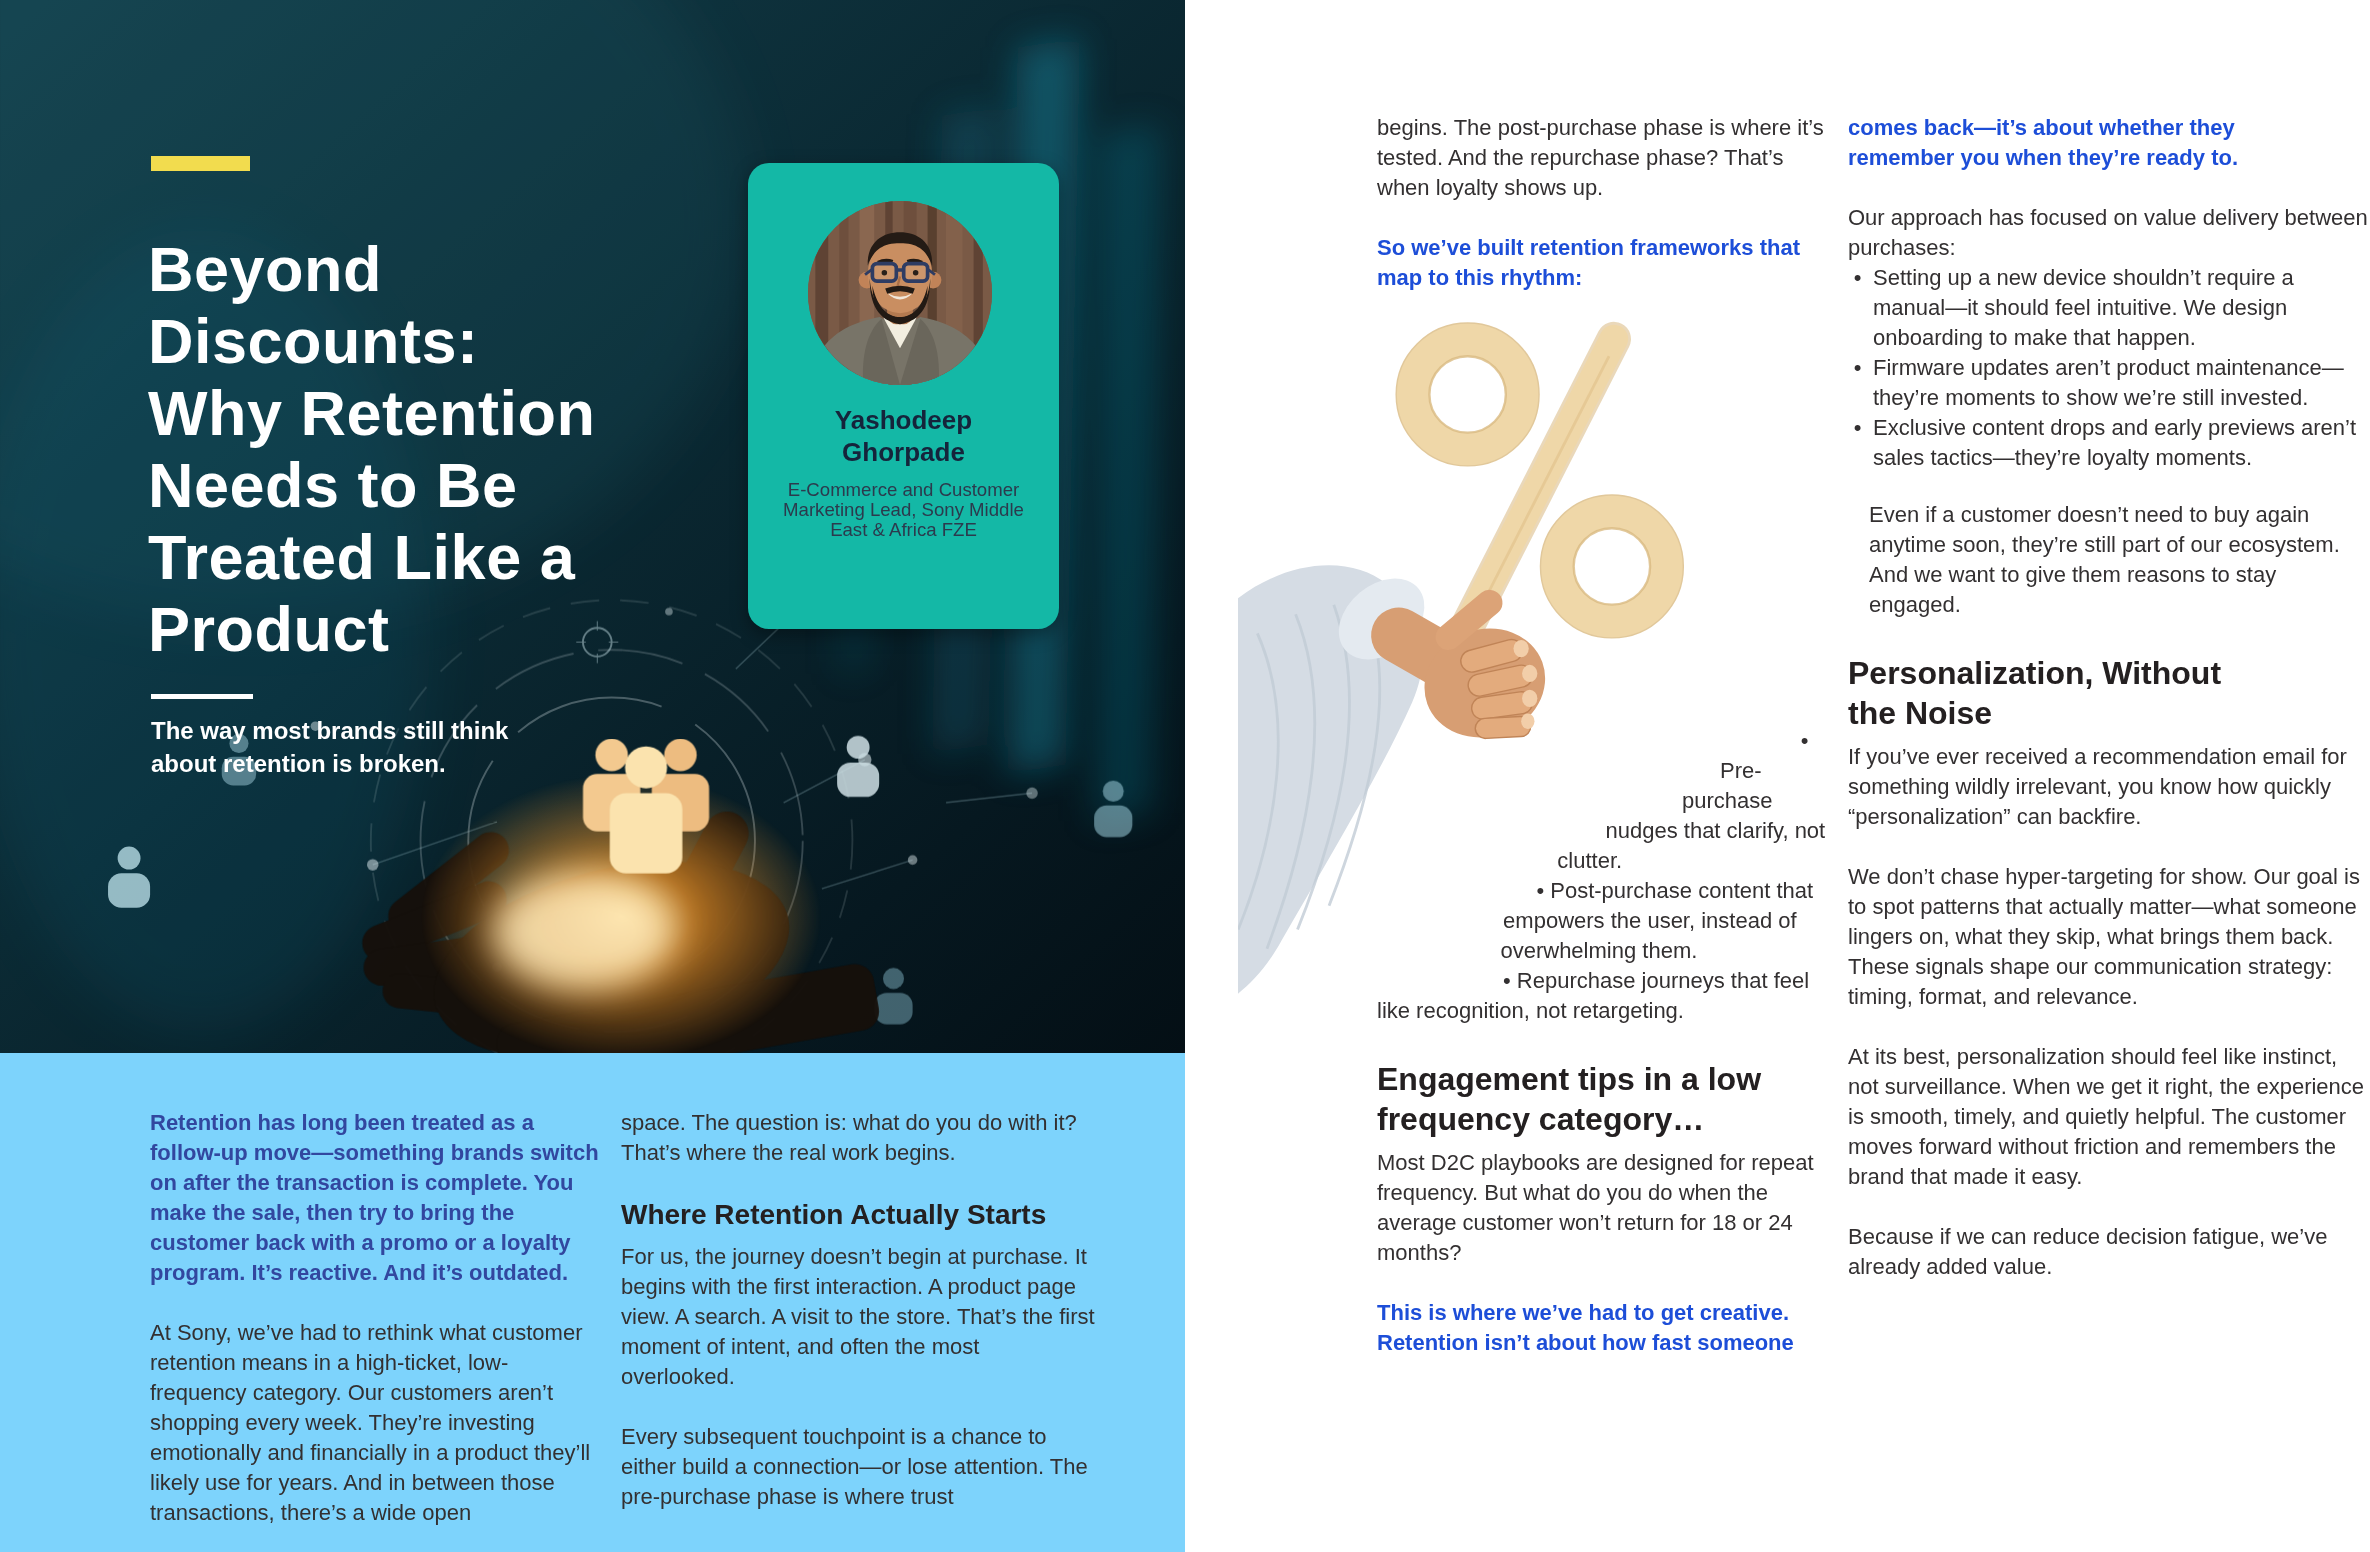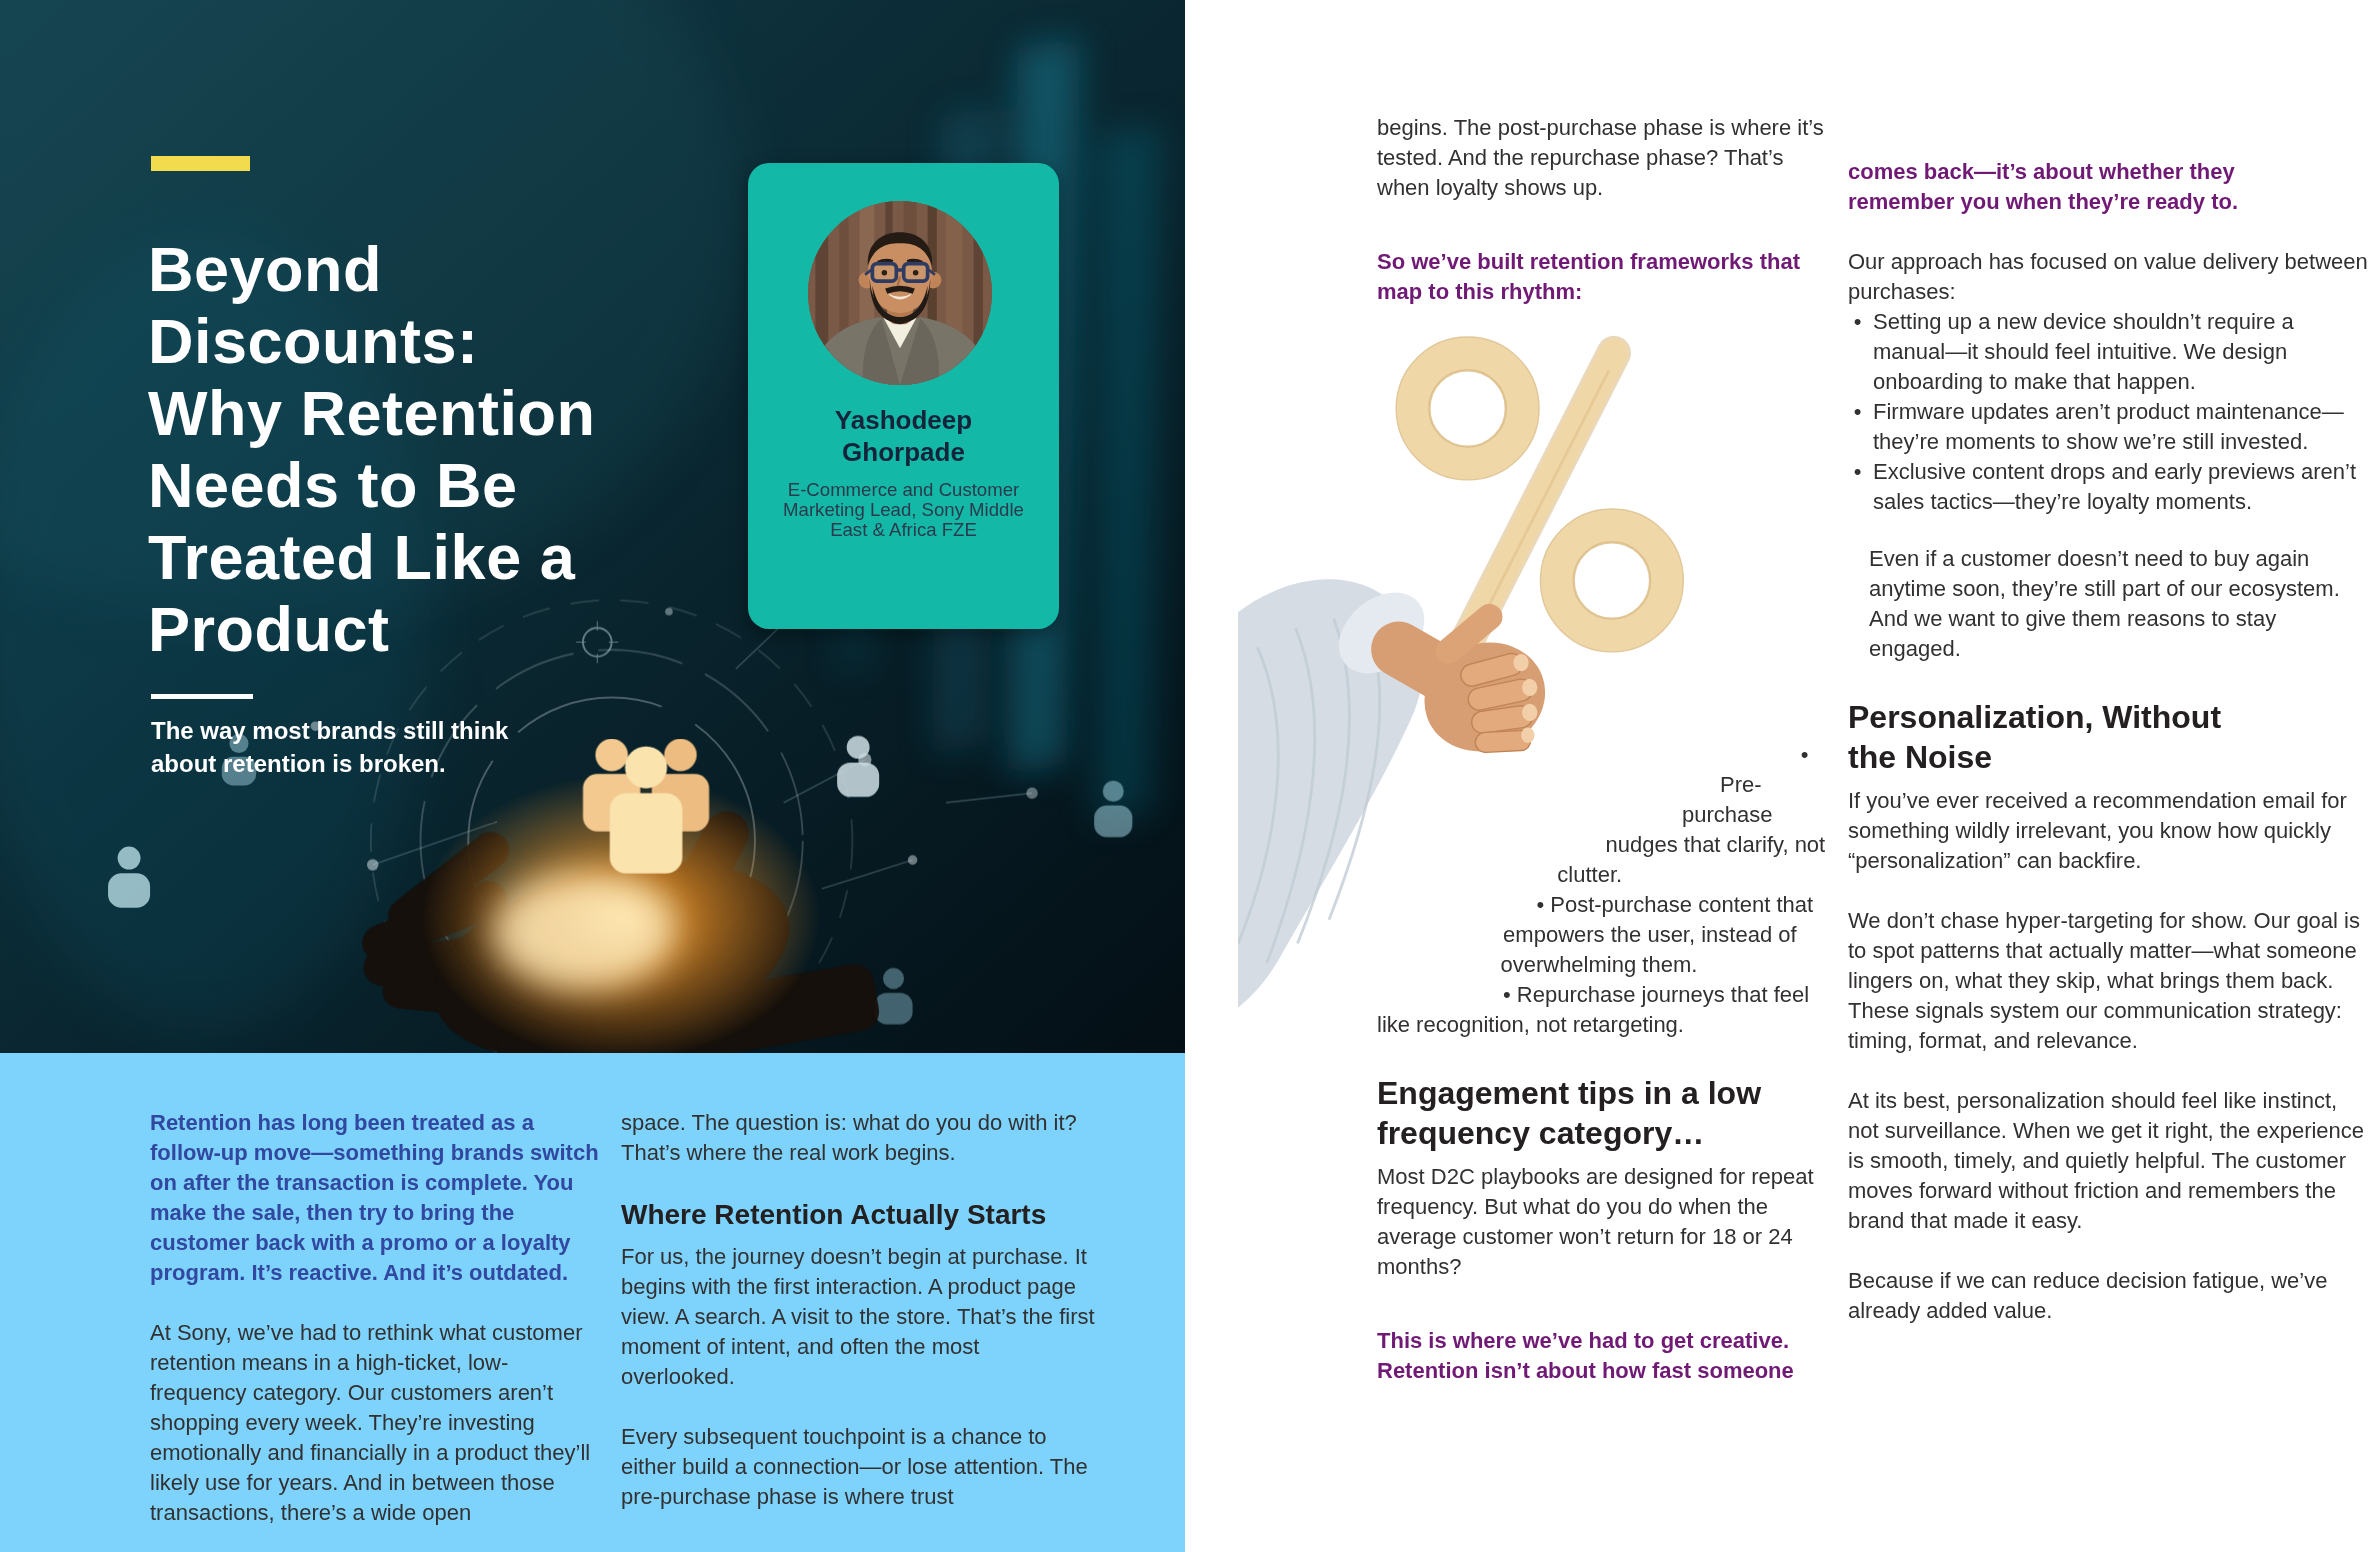--- a/index.html
+++ b/index.html
@@ -29,21 +29,21 @@
   .lcol1{position:absolute;left:150px;top:55px;width:449px;}
   .lcol2{position:absolute;left:621px;top:55px;width:478px;}
 
   
   .page-right{position:absolute;left:1238px;top:0;width:1185px;height:1552px;background:#ffffff;}
   .mcol{position:absolute;left:139px;top:113px;width:459px;}
   .rcol{position:absolute;left:610px;top:113px;width:523px;}
 
   
   .body{font-size:22px;line-height:30px;margin:0 0 30px 0;color:#333031;}
-  .bold{font-weight:700;color:#701a75;margin-top:44px;}
+  .bold{font-weight:700;color:#1d4ed8;}
   .blue{color:#32479F;font-weight:700;}
   .h3{font-size:28px;line-height:34px;font-weight:700;color:#242021;margin:23px 0 9.6px 0;}
   .h2{font-size:32px;line-height:40px;font-weight:700;color:#242021;margin:32.5px 0 9.6px 0;}
   .tight{margin-bottom:0;}
   .indented{padding-left:21px;}
   ul.dots{list-style:none;margin:0;padding:0;}
   ul.dots li{position:relative;padding-left:25px;font-size:22px;line-height:30px;color:#333031;}
   ul.dots li::before{content:"•";position:absolute;left:5.7px;top:0;}
 
   
@@ -330,19 +330,19 @@
       <p class="body tight">Our approach has focused on value delivery between purchases:</p>
       <ul class="dots">
         <li>Setting up a new device shouldn’t require a manual—it should feel intuitive. We design onboarding to make that happen.</li>
         <li>Firmware updates aren’t product maintenance—they’re moments to show we’re still invested.</li>
         <li>Exclusive content drops and early previews aren’t sales tactics—they’re loyalty moments.</li>
       </ul>
       <p class="body indented" style="margin-top:27px;">Even if a customer doesn’t need to buy again anytime soon, they’re still part of our ecosystem. And we want to give them reasons to stay engaged.</p>
       <h2 class="h2 preline">Personalization, Without
 the Noise</h2>
       <p class="body">If you’ve ever received a recommendation email for something wildly irrelevant, you know how quickly “personalization” can backfire.</p>
-      <p class="body">We don’t chase hyper-targeting for show. Our goal is to spot patterns that actually matter—what someone lingers on, what they skip, what brings them back. These signals system our communication strategy: timing, format, and relevance.</p>
+      <p class="body">We don’t chase hyper-targeting for show. Our goal is to spot patterns that actually matter—what someone lingers on, what they skip, what brings them back. These signals shape our communication strategy: timing, format, and relevance.</p>
       <p class="body">At its best, personalization should feel like instinct, not surveillance. When we get it right, the experience is smooth, timely, and quietly helpful. The customer moves forward without friction and remembers the brand that made it easy.</p>
       <p class="body tight">Because if we can reduce decision fatigue, we’ve already added value.</p>
     </div>
   </div>
 </div>
 
 
 </body></html>

